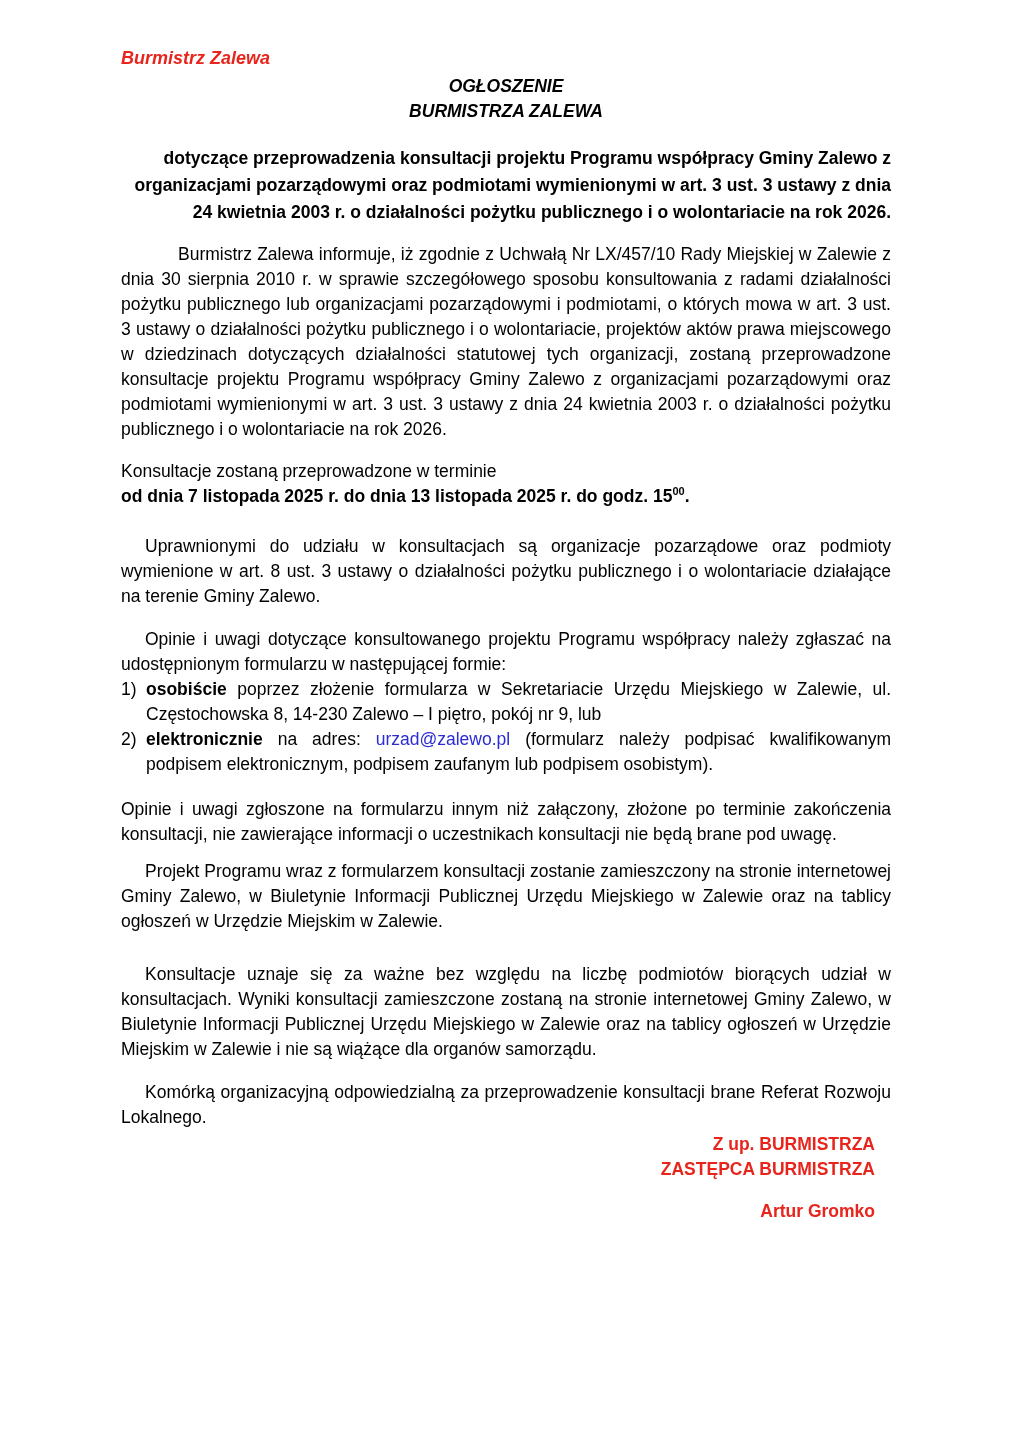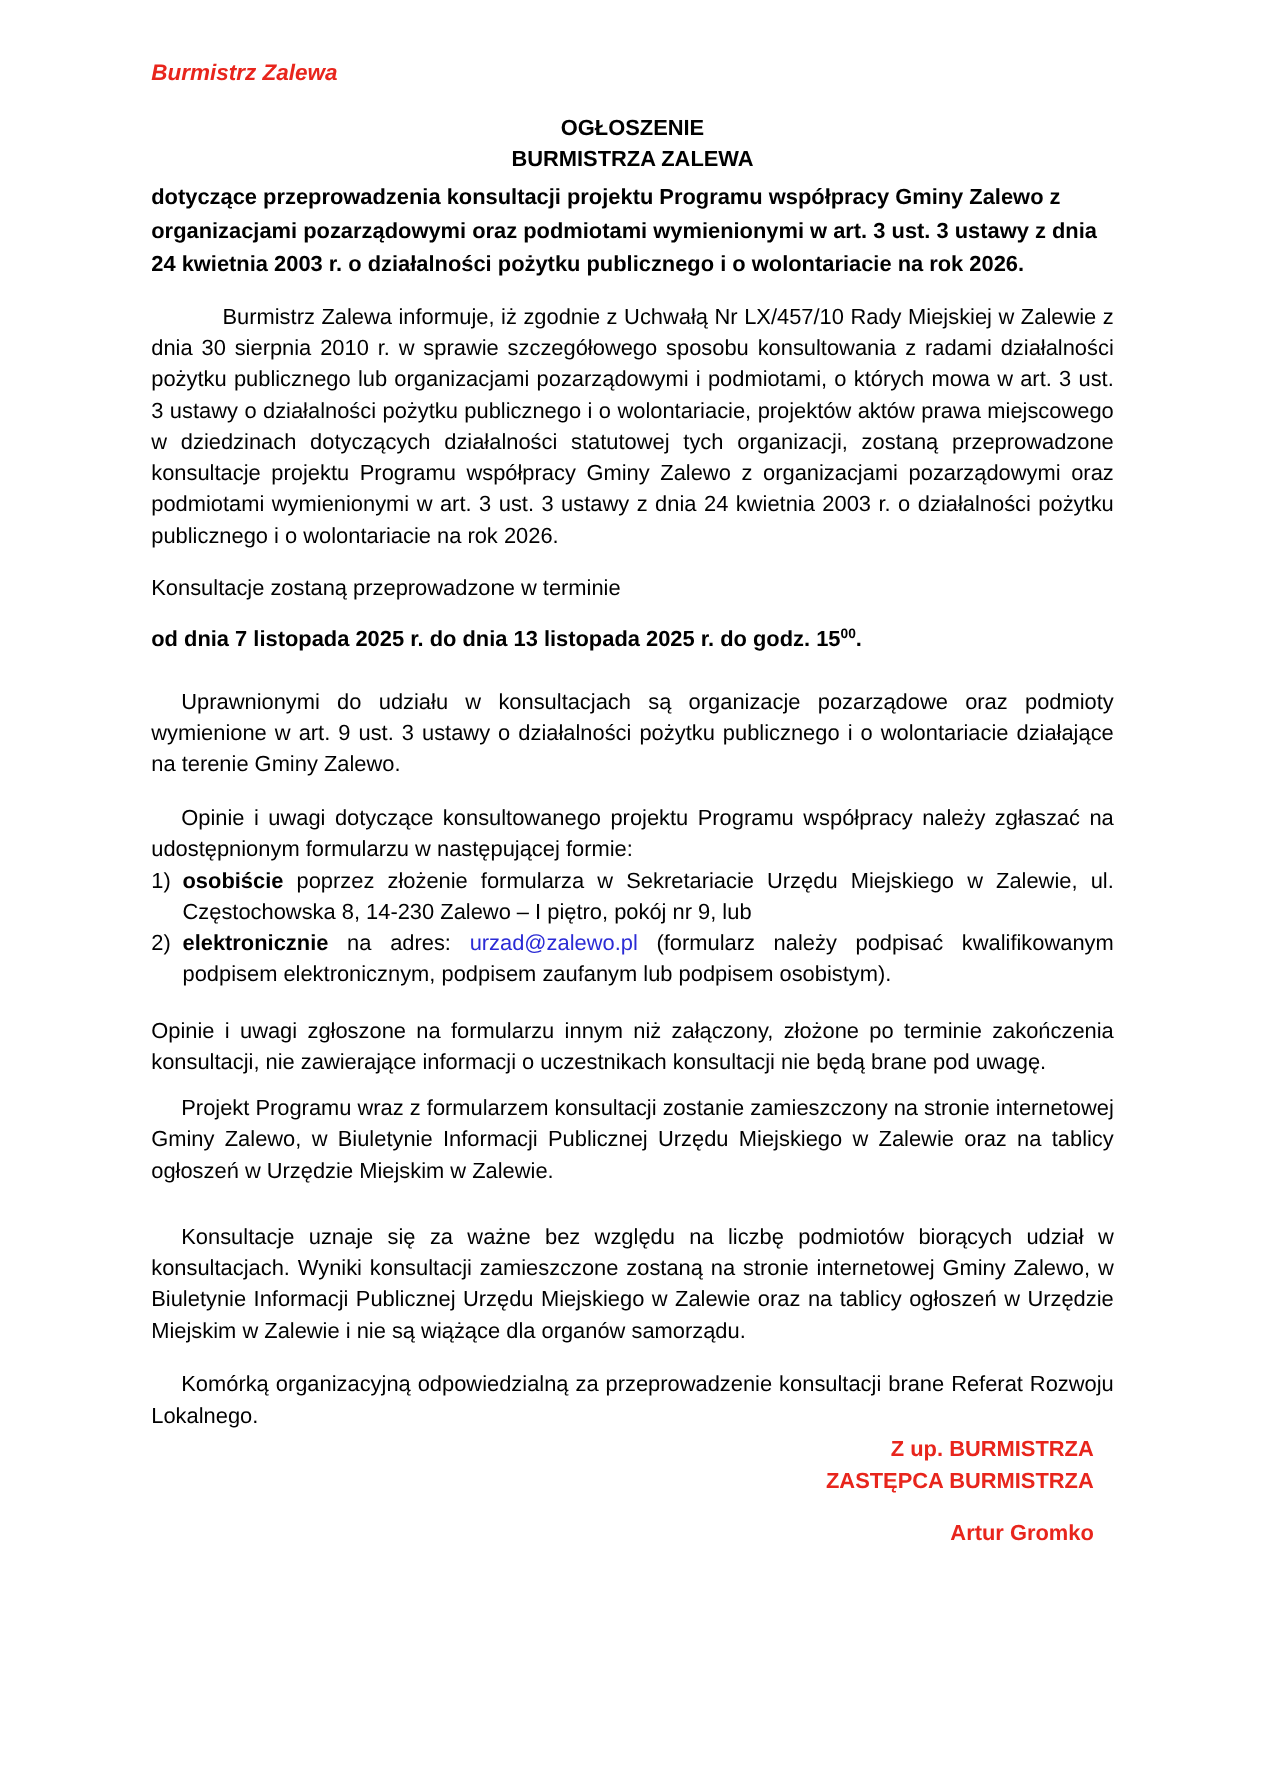--- a/index.html
+++ b/index.html
@@ -18,32 +18,33 @@
   }
   .sender {
     color: var(--accent-red, #e8251c);
     font-weight: bold;
     font-style: italic;
     font-size: 18px;
   }
   .title-block {
     text-align: center;
     font-weight: bold;
-    margin-top: 19px;
+    margin-top: 3px;
+    font-style: italic;
   }
   .subject {
-    text-align: left;
+    text-align: right;
     font-weight: bold;
-    margin-top: 4px;
+    margin-top: 21px;
     line-height: 27px;
   }
   .para { text-align: justify; }
   .p-intro { margin-top: 16px; text-indent: 57px; }
   .term-block { text-align: left; margin-top: 17px; }
-  .term-bold { font-weight: bold; margin-top: 16px; }
+  .term-bold { font-weight: bold; }
   sup.hours {
     font-weight: bold;
     font-size: 11px;
     line-height: 0;
     vertical-align: super;
   }
   .p-eligible { margin-top: 25px; text-indent: 24px; }
   .p-opinions { margin-top: 18px; text-indent: 24px; }
   .list-item { text-align: justify; padding-left: 25px; }
   .list-num { display: inline-block; width: 25px; margin-left: -25px; }
@@ -80,21 +81,21 @@
 
   <div class="subject">dotyczące przeprowadzenia konsultacji projektu Programu współpracy Gminy Zalewo z organizacjami pozarządowymi oraz podmiotami wymienionymi  w art. 3 ust. 3 ustawy z dnia 24 kwietnia 2003 r.  o działalności pożytku publicznego  i o wolontariacie na rok 2026.</div>
 
   <div class="para p-intro">Burmistrz Zalewa informuje, iż zgodnie z Uchwałą Nr LX/457/10 Rady Miejskiej w Zalewie z dnia 30 sierpnia 2010 r. w sprawie szczegółowego sposobu konsultowania z radami działalności pożytku publicznego lub organizacjami pozarządowymi  i podmiotami, o których mowa w art. 3 ust. 3 ustawy o działalności pożytku publicznego i o wolontariacie, projektów aktów prawa miejscowego w dziedzinach dotyczących działalności statutowej tych organizacji, zostaną przeprowadzone konsultacje projektu Programu współpracy Gminy Zalewo z organizacjami pozarządowymi oraz podmiotami wymienionymi w art. 3 ust. 3 ustawy z dnia 24 kwietnia 2003 r. o działalności pożytku publicznego i o wolontariacie na rok 2026.</div>
 
   <div class="term-block">
     <div>Konsultacje zostaną przeprowadzone w terminie</div>
     <div class="term-bold"><span>od dnia 7 listopada 2025 r. do dnia 13 listopada 2025 r. do godz. 15</span><sup class="hours">00</sup><span>.</span></div>
   </div>
 
-  <div class="para p-eligible">Uprawnionymi do udziału w konsultacjach są organizacje pozarządowe oraz podmioty wymienione w art. 9 ust. 3 ustawy o działalności pożytku publicznego i o wolontariacie działające na terenie Gminy Zalewo.</div>
+  <div class="para p-eligible">Uprawnionymi do udziału w konsultacjach są organizacje pozarządowe oraz podmioty wymienione w art. 8 ust. 3 ustawy o działalności pożytku publicznego i o wolontariacie działające na terenie Gminy Zalewo.</div>
 
   <div class="para p-opinions">Opinie i uwagi dotyczące konsultowanego projektu Programu współpracy należy zgłaszać na udostępnionym formularzu w następującej formie:</div>
 
   <div class="list-item"><span class="list-num">1)</span><span class="lead">osobiście</span><span> poprzez złożenie formularza w Sekretariacie Urzędu Miejskiego w Zalewie, ul. Częstochowska 8, 14-230 Zalewo – I piętro, pokój nr 9, lub</span></div>
 
   <div class="list-item"><span class="list-num">2)</span><span class="lead">elektronicznie</span><span> na adres: </span><a class="email">urzad@zalewo.pl</a><span> (formularz należy podpisać kwalifikowanym podpisem elektronicznym, podpisem zaufanym lub podpisem osobistym).</span></div>
 
   <div class="para p-late">Opinie i uwagi zgłoszone na formularzu innym niż załączony, złożone po terminie zakończenia konsultacji, nie zawierające informacji o uczestnikach konsultacji nie będą brane pod uwagę.</div>
 
   <div class="para p-publication">Projekt Programu wraz z formularzem konsultacji zostanie zamieszczony na stronie internetowej Gminy Zalewo, w Biuletynie Informacji Publicznej Urzędu Miejskiego w Zalewie oraz na tablicy ogłoszeń w Urzędzie Miejskim w Zalewie.</div>

